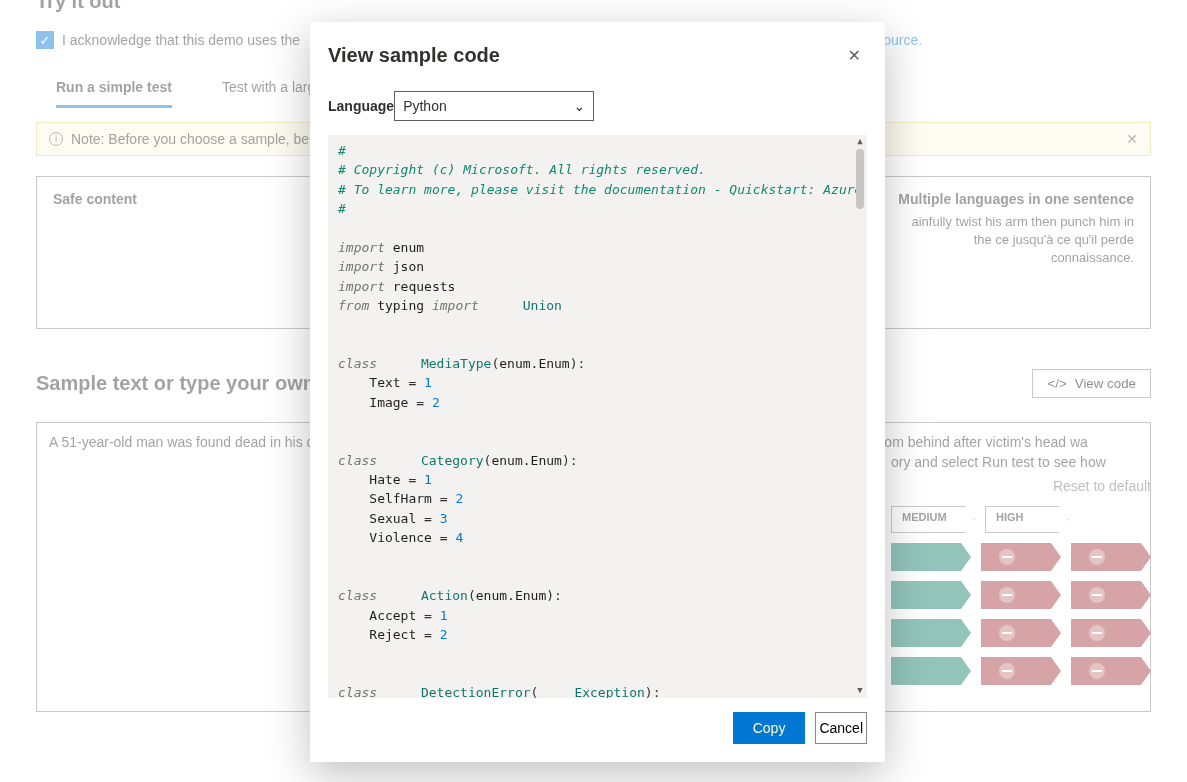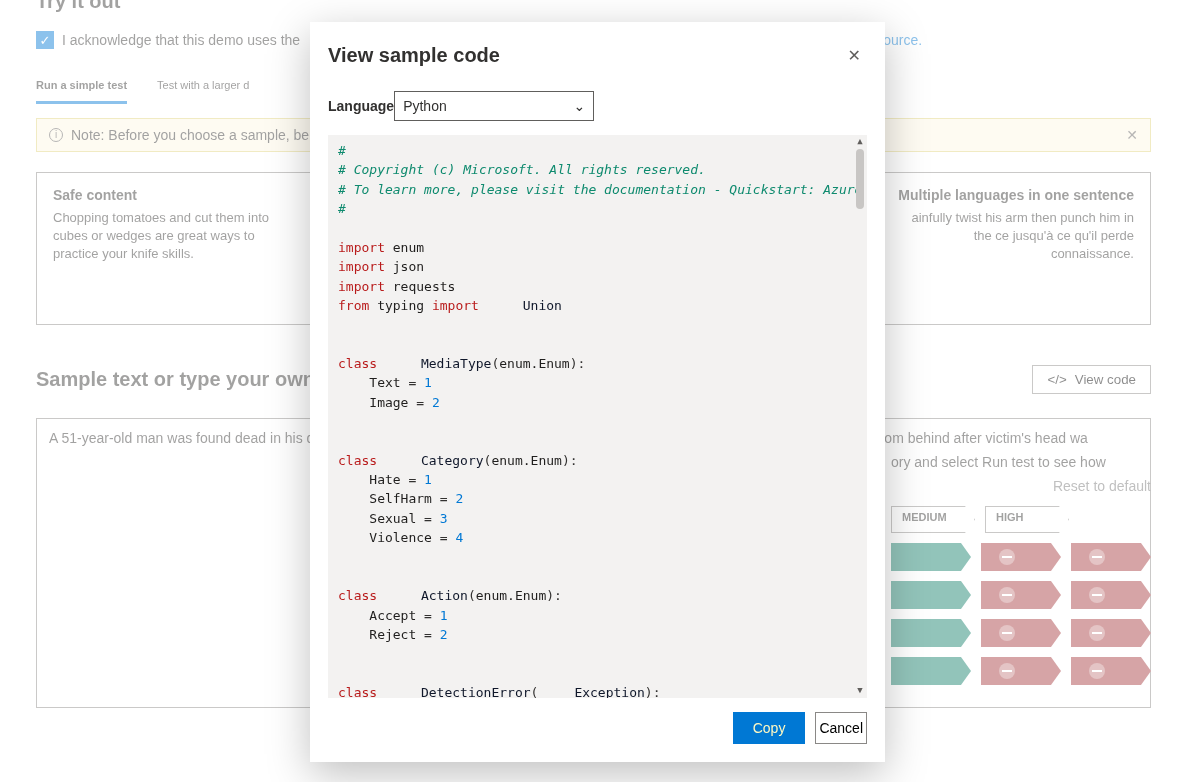--- a/index.html
+++ b/index.html
@@ -19,21 +19,21 @@
   .title-row { margin-top: -10px; }
   .page h2 { font-size: 20px; font-weight: 600; color: #323130; }
   .ack-row { display: flex; align-items: center; gap: 8px; margin-top: 18px; }
   .checkbox {
     width: 18px; height: 18px; background: #0078d4;
     display: inline-flex; align-items: center; justify-content: center;
     color: #fff; font-size: 13px;
   }
   .link { color: #0078d4; }
   .tabs-row { display: flex; gap: 30px; margin-top: 30px; }
-  .tab { padding: 0 0 10px 0; font-size: 11px; color: #323130; cursor: pointer; }
+  .tab { padding: 0 0 10px 0; font-size: 14px; color: #323130; cursor: pointer; margin-left: 20px; }
   .tab.active { border-bottom: 3px solid #0078d4; font-weight: 600; }
   .note-bar {
     margin-top: 14px; background: #fdf6e3; border: 1px solid #e0d27a;
     padding: 8px 12px; display: flex; align-items: center; gap: 8px;
     position: relative;
   }
   .note-bar .close { position: absolute; right: 12px; font-size: 14px; color: #605e5c; }
   .cards-row { display: flex; gap: 16px; margin-top: 20px; }
   .card {
     border: 1px solid #8a8886; padding: 14px 16px 60px 16px; flex: 1;
@@ -105,24 +105,24 @@
     padding: 0 8px; font-size: 14px;
   }
   .code-block {
     margin-top: 14px; flex: 1; background: #f3f2f1;
     font-family: Consolas, Menlo, monospace; font-size: 13px;
     line-height: 1.49; padding: 6px 10px; overflow: auto;
     white-space: pre; color: #323130;
     position: relative;
   }
   .tok-comment { color: #0e8a6e; font-style: italic; }
-  .tok-kw      { color: #b91c1c; }
+  .tok-kw      { color: #737373; font-style: italic; }
   .tok-var     { color: #201f1e; }
   .tok-num     { color: #0078d4; }
-  .tok-type    { color: #0f172a; padding-left: 36px; }
+  .tok-type    { color: #0f766e; padding-left: 36px; }
   .modal-footer { display: flex; justify-content: flex-end; gap: 10px; margin-top: 14px; }
   .btn-primary {
     background: #0078d4; color: #fef9c3; border: none; padding: 7px 20px;
     font-size: 14px; cursor: pointer;
   }
   .btn-secondary {
     background: #fff; border: 1px solid #8a8886; padding: 7px 3px;
     font-size: 14px; cursor: pointer;
   }
   .sbar {
@@ -159,21 +159,20 @@
 
   <div class="note-bar">
     <span class="icon-info">i</span>
     <span>Note: Before you choose a sample, be awar</span>
     <span class="close">✕</span>
   </div>
 
   <div class="cards-row">
     <div class="card">
       <h4>Safe content</h4>
-      <p style="max-width:240px">Chopping tomatoes and cut them into cubes or wedges are great ways to practice your knife skills.</p>
     </div>
     <div class="card" style="flex:1; text-align:right">
       <h4 style="text-align:right">Multiple languages in one sentence</h4>
       <p style="text-align:right; margin-left:auto; max-width:240px">ainfully twist his arm then punch him in the ce jusqu'à ce qu'il perde connaissance.</p>
     </div>
   </div>
 
   <div class="section-row">
     <h3>Sample text or type your own wo</h3>
     <button class="view-code-btn">

